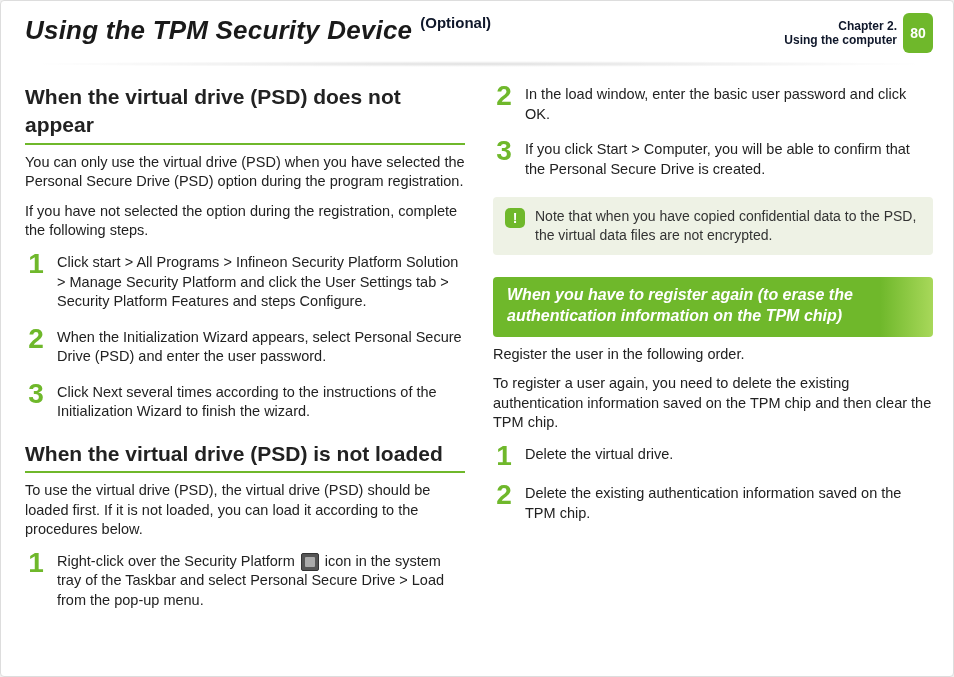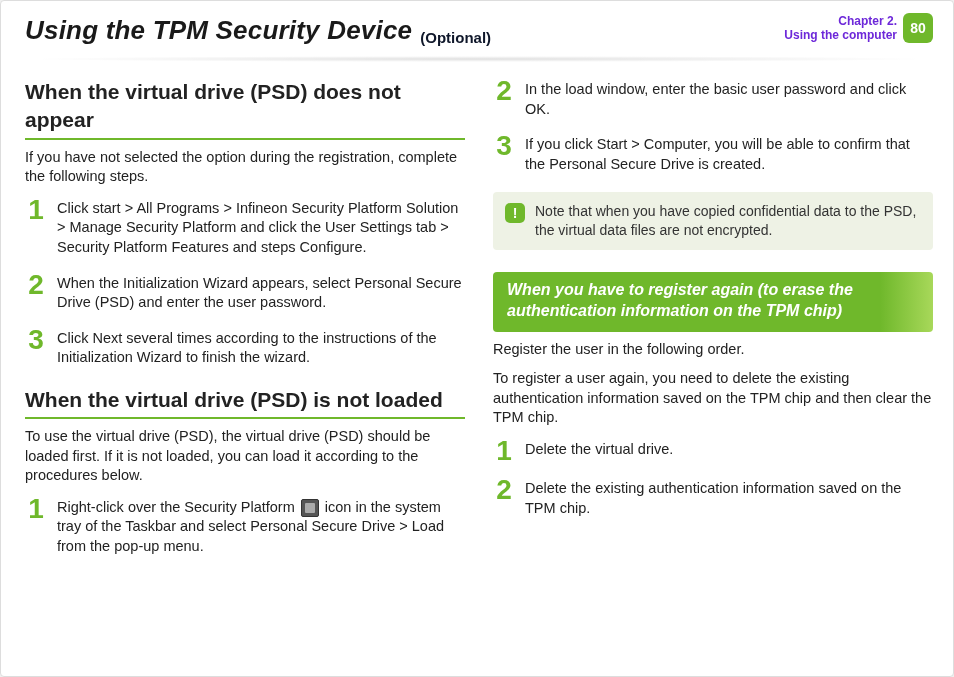--- a/index.html
+++ b/index.html
@@ -21,21 +21,21 @@
     position: relative;
     border: 1px solid #ddd;
     border-radius: 4px;
   }
   .header {
     display: flex;
     align-items: flex-start;
     justify-content: space-between;
     margin-bottom: 8px;
   }
-  .title-block { display: flex; align-items: flex-end; gap: 8px; }
+  .title-block { display: flex; align-items: flex-start; gap: 8px; }
   .title-main {
     font-size: 26px;
     font-weight: 800;
     font-style: italic;
     color: #1a1a1a;
     letter-spacing: 0.2px;
   }
   .title-paren {
     font-size: 15px;
     font-weight: 700;
@@ -44,29 +44,29 @@
   .chapter-block {
     display: flex;
     align-items: center;
     gap: 6px;
   }
   .chapter-text {
     text-align: right;
     font-size: 12px;
     line-height: 1.2;
     font-weight: 700;
-    color: #6d28d9;
+    color: #0f172a;
   }
   .page-num-badge {
     background: #6fb82b;
     color: #fff;
     font-weight: 700;
     font-size: 14px;
     width: 30px;
-    height: 30px;
+    height: 40px;
     border-radius: 6px;
     display: flex;
     align-items: center;
     justify-content: center;
   }
   .shadow-bar {
     height: 6px;
     margin: 4px 0 16px 0;
     background: radial-gradient(ellipse at center, rgba(0,0,0,0.12) 0%, rgba(0,0,0,0) 70%);
   }
@@ -175,20 +175,21 @@
     </div>
   </div>
 
   <div class="shadow-bar"></div>
 
   <div class="columns">
 
     <div class="col">
 
       <div class="sub-head">When the virtual drive (PSD) does not appear</div>
+      <p class="body">You can only use the virtual drive (PSD) when you have selected the Personal Secure Drive (PSD) option during the program registration.</p>
       <p class="body"> If you have not selected the option during the registration, complete the following steps.</p>
 
       <div class="steps">
           <div class="step">
             <div class="step-num">1</div>
             <div class="step-text"><span>Click </span><b>start &gt; All Programs &gt; Infineon Security Platform Solution &gt; Manage Security Platform</b><span> and click the </span><b>User Settings</b><span> tab &gt; </span><b>Security Platform Features</b><span> and steps </span><b>Configure</b><span>.</span></div>
           </div>
           <div class="step">
             <div class="step-num">2</div>
             <div class="step-text"><span>When the </span><b>Initialization Wizard</b><span> appears, select </span><b>Personal Secure Drive (PSD)</b><span> and enter the user password.</span></div>

